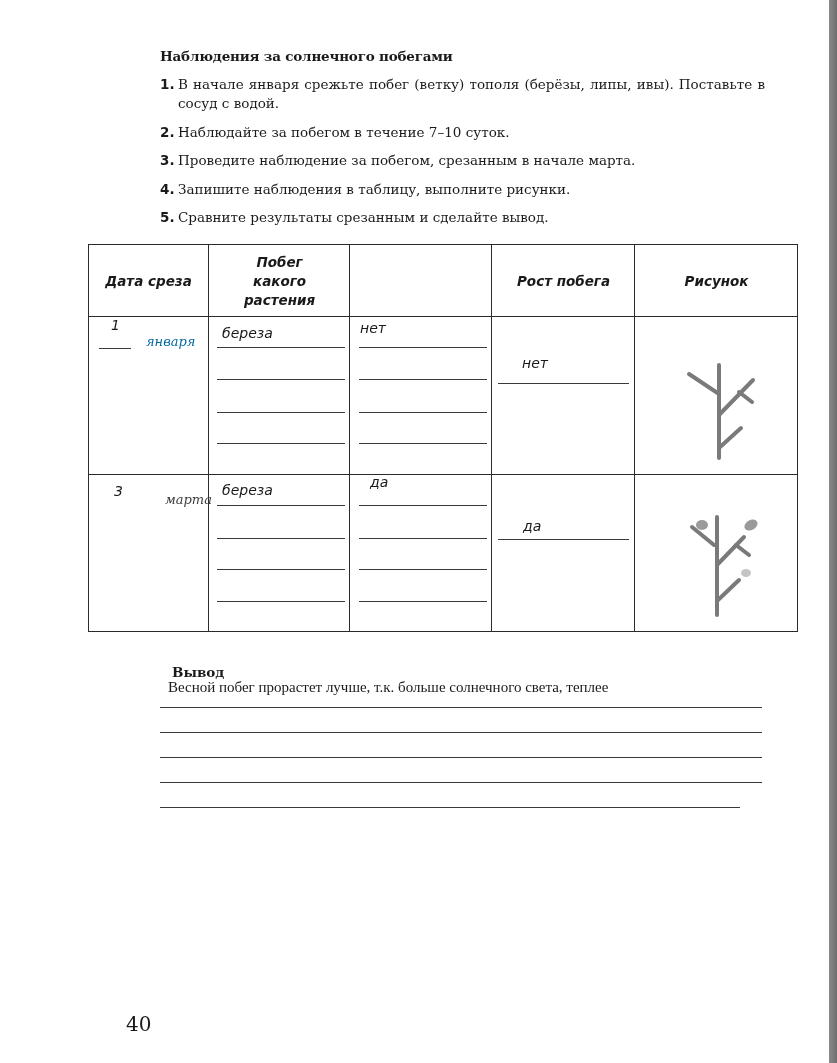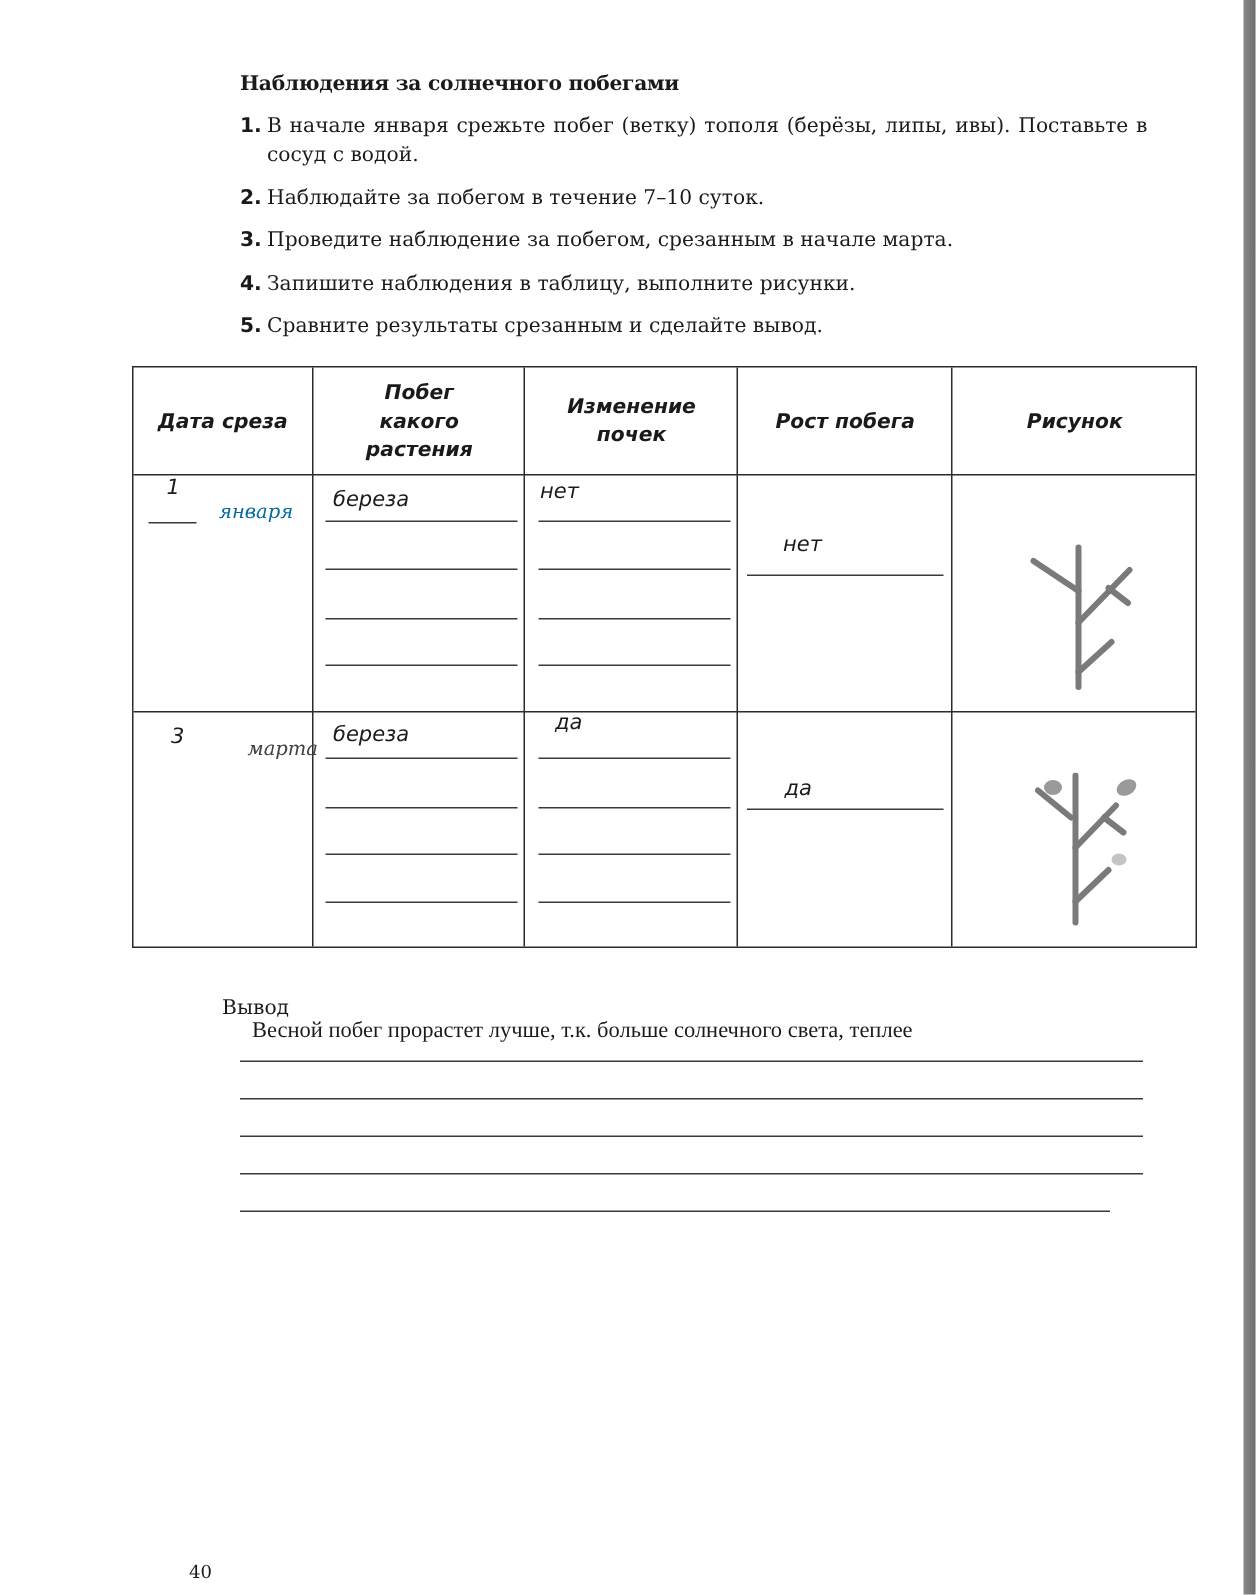--- a/index.html
+++ b/index.html
@@ -38,30 +38,30 @@
       justify-content: center; text-align: center;
       font-family: "DejaVu Sans", sans-serif; font-weight: bold; font-size: 13.5px; line-height: 19px;
     }
     .hw {
       position: absolute; font-family: "DejaVu Sans", sans-serif; font-size: 14px; color: #1a1a1a;
     }
     .wline { position: absolute; height: 1px; background: #3a3a3a; }
     .printed { position: absolute; font-family: "DejaVu Serif", serif; font-size: 13px; color: #0369a1; }
 
     .concl-title {
-      position: absolute; left: 148px; top: 664px;
-      font-family: "DejaVu Serif", serif; font-weight: normal; font-size: 13.5px; text-align: center;
+      position: absolute; left: 172px; top: 664px;
+      font-family: "DejaVu Serif", serif; font-weight: bold; font-size: 13.5px; text-align: center;
     }
     .concl-text {
       position: absolute; left: 168px; top: 679px;
       font-family: Liberation Serif, serif; font-size: 15px; color: #1a1a1a;
     }
     .page-num {
       position: absolute; left: 126px; top: 1012px;
-      font-family: "DejaVu Serif", serif; font-size: 12px; margin-top: 29px;
+      font-family: "DejaVu Serif", serif; font-size: 20px;
     }
   </style>
 </head>
 <body>
 
 <div class="edge-band"></div>
 
 <div class="heading">Наблюдения за солнечного побегами</div>
 
 <div class="steps">
@@ -92,21 +92,20 @@
   <div class="vline" style="left:119px"></div>
   <div class="vline" style="left:260px"></div>
   <div class="vline" style="left:402px"></div>
   <div class="vline" style="left:545px"></div>
 
   <div class="hline" style="top:71px"></div>
   <div class="hline" style="top:229px"></div>
 
   <div class="th" style="left:0;width:119px">Дата среза</div>
   <div class="th" style="left:121px;width:139px;padding:0 30px;box-sizing:border-box">Побег какого растения</div>
-  <div class="th" style="left:262px;width:140px;padding:0 22px;box-sizing:border-box">Изменение почек</div>
   <div class="th" style="left:404px;width:141px">Рост побега</div>
   <div class="th" style="left:547px;width:161px">Рисунок</div>
 
   <div>
     <span class="hw" style="left:22px;top:72px">1</span>
     <div class="wline" style="left:10px;top:103px;width:32px"></div>
     <span class="printed" style="left:57px;top:89px">января</span>
 
     <span class="hw" style="left:133px;top:80px">береза</span>
     <div class="wline" style="left:128px;top:102px;width:128px"></div>

